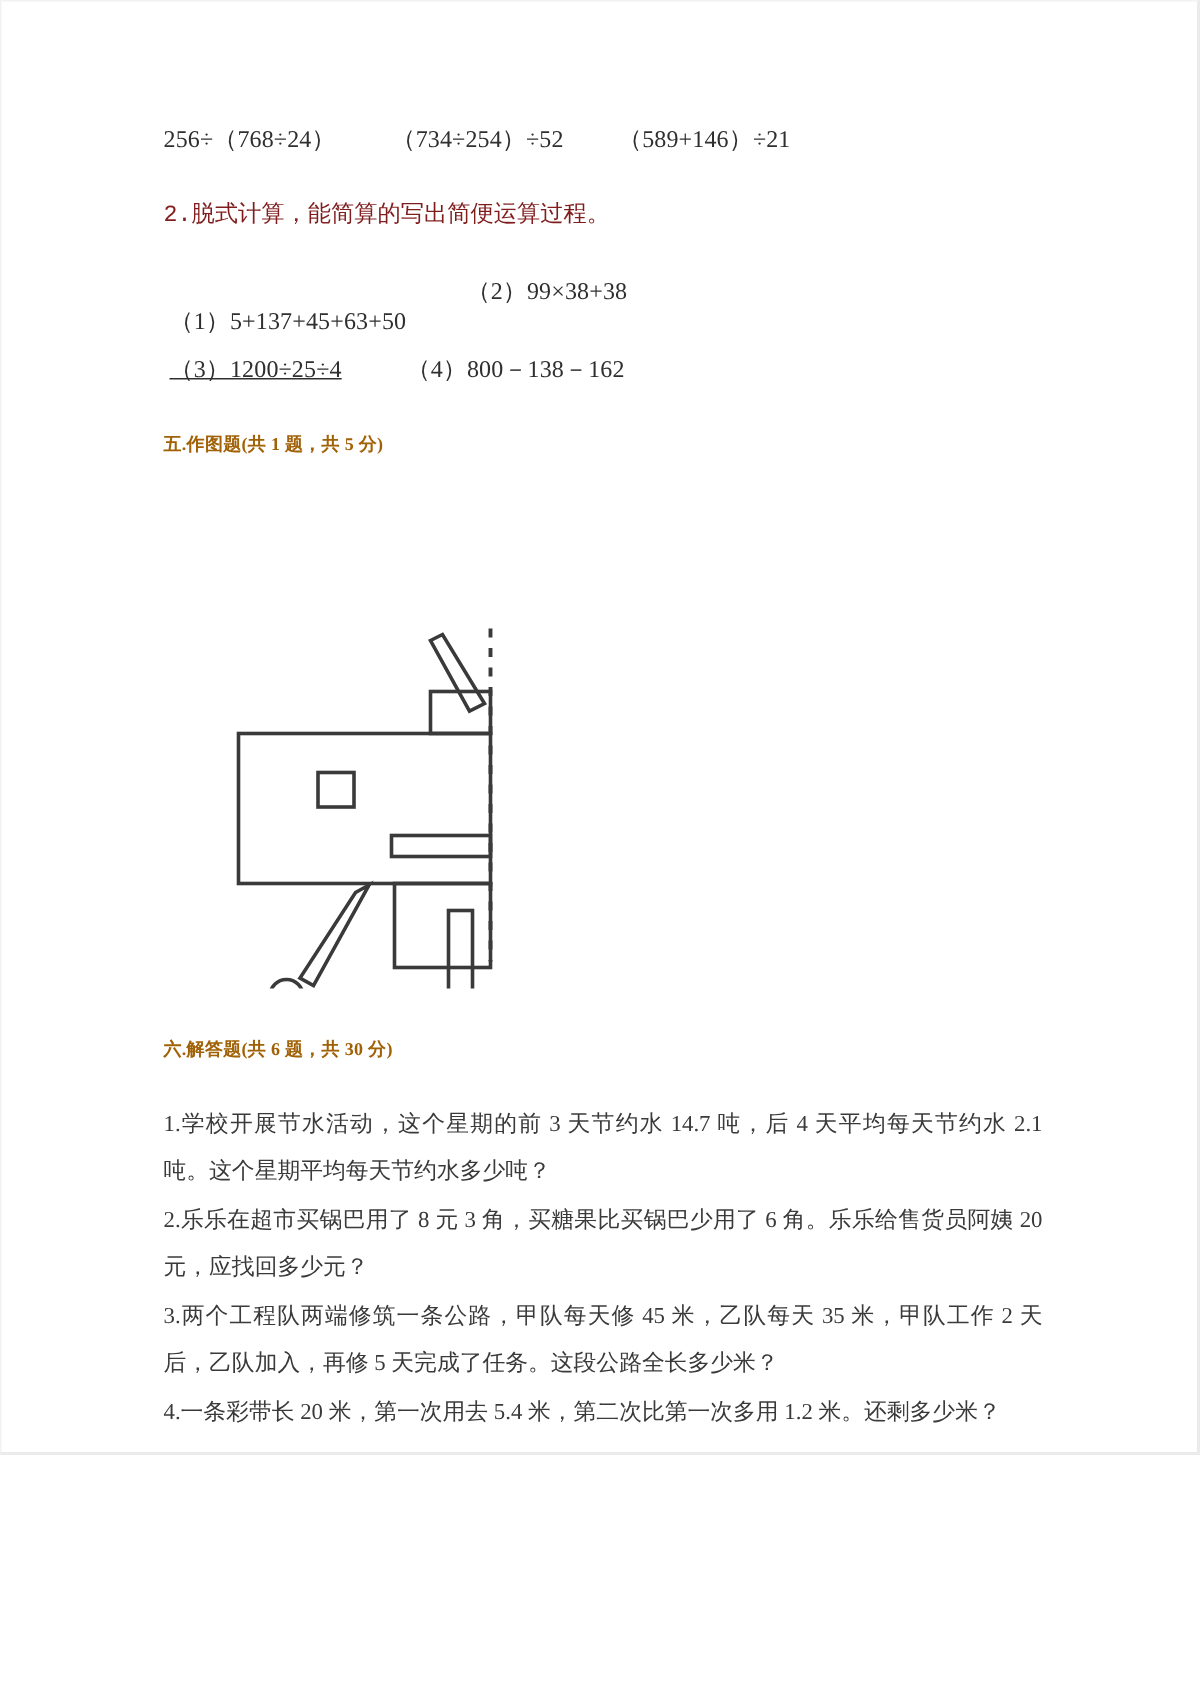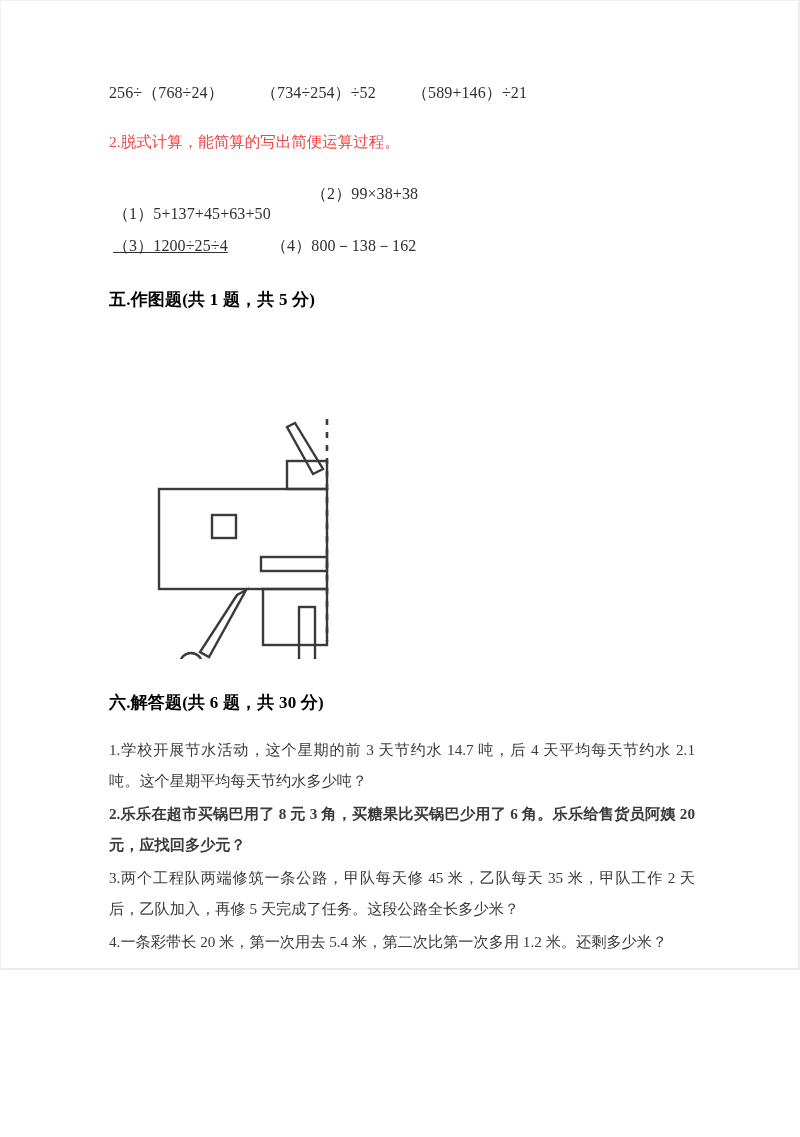--- a/index.html
+++ b/index.html
@@ -41,29 +41,30 @@
   .expr-line {
     position: absolute;
     color: #2f2f2f;
     font-size: 16px;
     white-space: pre;
     letter-spacing: 0.1px;
   }
 
   .instr {
     position: absolute;
-    color: #ef4444;
+    color: #7f1d1d;
     font-size: 15.5px;
     white-space: pre;
+    font-family: Liberation Mono, monospace;
   }
 
   .section-head {
     position: absolute;
-    color: #000000;
-    font-size: 17px;
+    color: #a16207;
+    font-size: 12px;
     font-weight: bold;
     white-space: pre;
     letter-spacing: 0.2px;
   }
 
   .problem {
     position: absolute;
     color: #3a3a3a;
     font-size: 15.2px;
     line-height: 31px;
@@ -151,21 +152,21 @@
           <rect x="190" y="208" width="16" height="58"></rect>
           <circle cx="198" cy="282" r="11"></circle>
         </g>
       </svg>
     </div>
 
     <div class="section-head" style="left:0px; top:690px;">六.解答题(共 6 题，共 30 分)</div>
 
     <div class="problem" style="left:0px; top:733px;">1.学校开展节水活动，这个星期的前 3 天节约水 14.7 吨，后 4 天平均每天节约水 2.1 吨。这个星期平均每天节约水多少吨？</div>
 
-    <div class="problem" style="left:0px; top:797px;font-weight:bold;">2.乐乐在超市买锅巴用了 8 元 3 角，买糖果比买锅巴少用了 6 角。乐乐给售货员阿姨 20 元，应找回多少元？</div>
+    <div class="problem" style="left:0px; top:797px;">2.乐乐在超市买锅巴用了 8 元 3 角，买糖果比买锅巴少用了 6 角。乐乐给售货员阿姨 20 元，应找回多少元？</div>
 
     <div class="problem" style="left:0px; top:861px;">3.两个工程队两端修筑一条公路，甲队每天修 45 米，乙队每天 35 米，甲队工作 2 天后，乙队加入，再修 5 天完成了任务。这段公路全长多少米？</div>
 
     <div class="problem" style="left:0px; top:925px;">4.一条彩带长 20 米，第一次用去 5.4 米，第二次比第一次多用 1.2 米。还剩多少米？</div>
 
   </div>
 
   <div class="watermark">vv99.net</div>
 
 </div>

